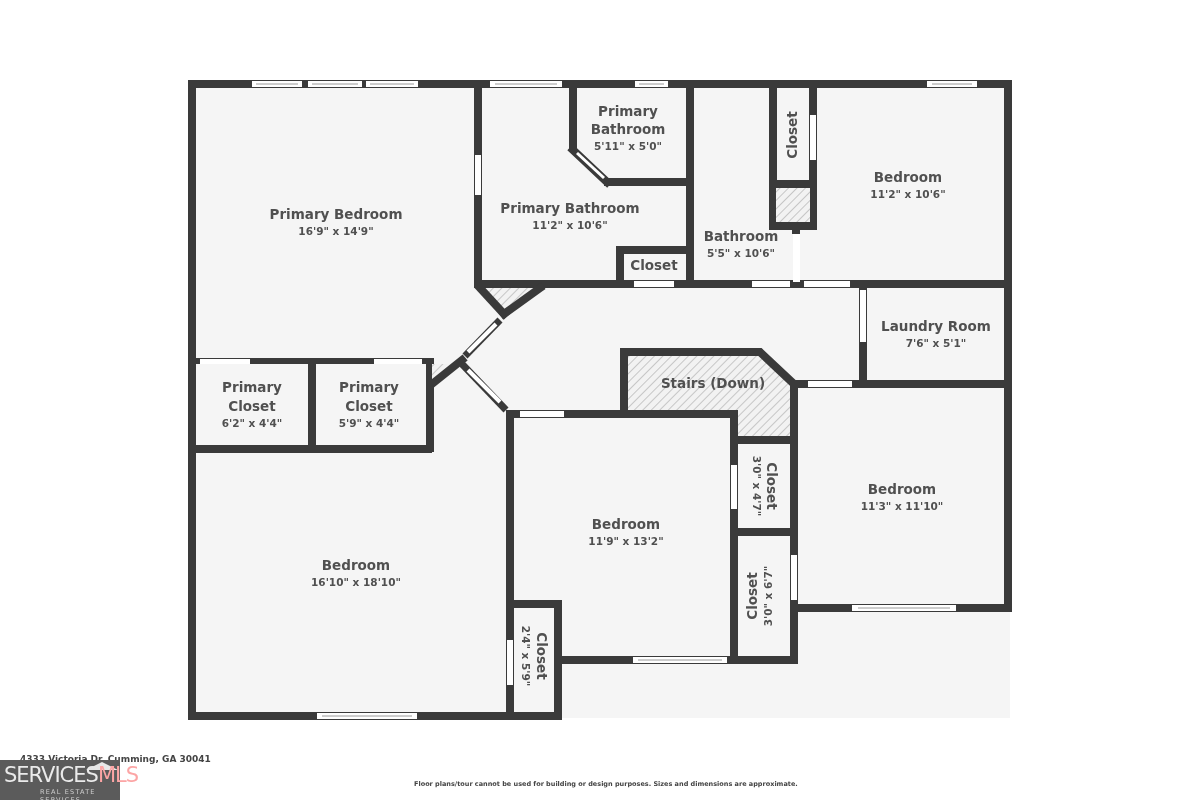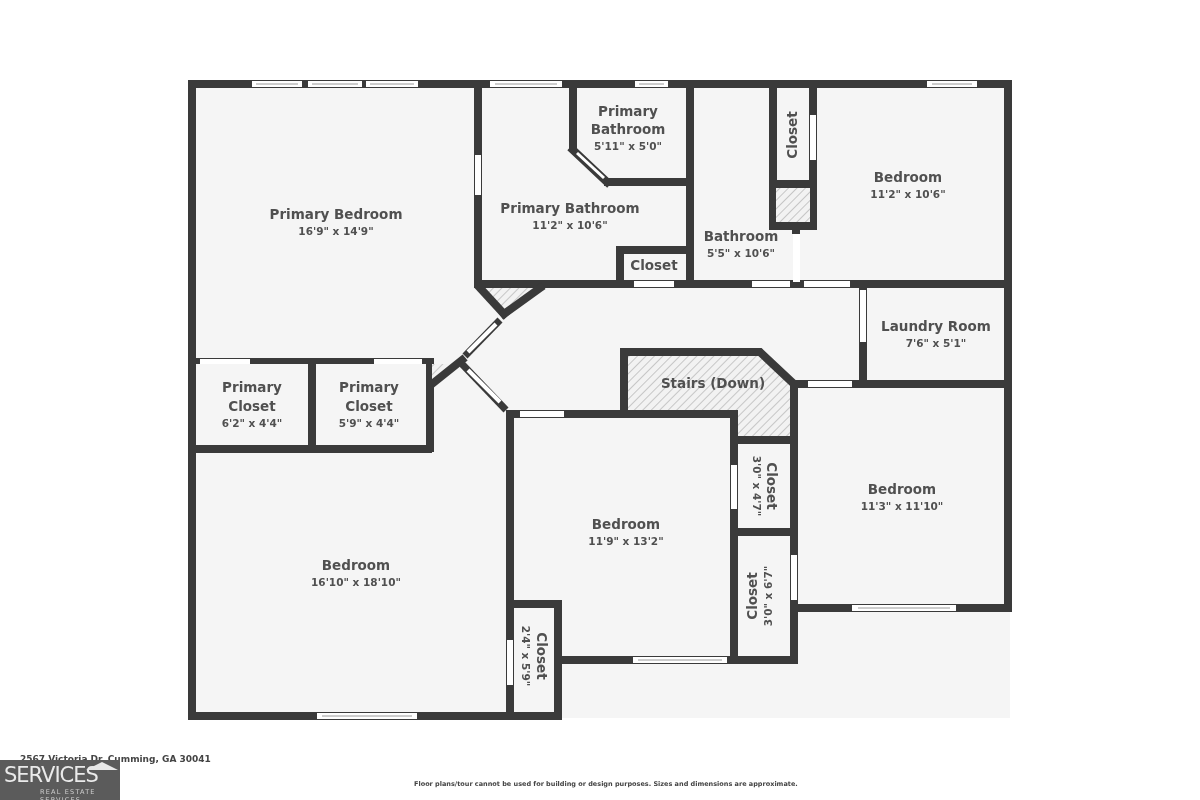--- a/index.html
+++ b/index.html
@@ -9,21 +9,21 @@
   .wall { fill:#3a3a3a; }
   .opening { fill:#ffffff; }
   .win-line { stroke:#9a9a9a; stroke-width:1; fill:none; }
   .wall-line { stroke:#3a3a3a; stroke-width:8; stroke-linecap:square; fill:none; }
   .hatch { fill:url(#hatch); }
   .rname { font-family:"DejaVu Sans", sans-serif; font-weight:bold; font-size:13.5px; fill:#505050; text-anchor:middle; }
   .rdim  { font-family:"DejaVu Sans", sans-serif; font-weight:bold; font-size:10.5px; fill:#505050; text-anchor:middle; }
   .address { position:absolute; left:20px; top:754px; font-size:9px; font-weight:bold; color:#444; font-family:"DejaVu Sans", sans-serif; }
   .logo { position:absolute; left:0; top:760px; width:120px; height:40px; background:#5b5b5b; color:#eaeaea; }
   .logo .big { position:absolute; left:4px; top:3px; font-family:"DejaVu Sans", sans-serif; font-size:21px; letter-spacing:-1px; }
-  .logo .big .mls { color:#ffffff;margin-left:48px; }
+  .logo .big .mls { color:#fca5a5; }
   .logo .small { position:absolute; left:24px; top:28px; font-size:6.5px; letter-spacing:1.2px; color:#cfcfcf;padding-left:16px; }
   .logo .roof { position:absolute; left:86px; top:2px; width:0; height:0; border-left:16px solid transparent; border-right:16px solid transparent; border-bottom:8px solid #e8e8e8; }
   .disclaimer { position:absolute; left:414px; top:780px; font-size:6.5px; font-weight:bold; color:#444; font-family:"DejaVu Sans", sans-serif; }
 </style>
 </head>
 <body>
 
 <svg id="plan" viewBox="0 0 1200 800" xmlns="http://www.w3.org/2000/svg">
   <defs>
     <pattern id="hatch" patternUnits="userSpaceOnUse" width="6" height="6" patternTransform="rotate(45)">
@@ -192,21 +192,21 @@
     <text class="rdim" x="0" y="0" transform="translate(753,486) rotate(90)">3'0" x 4'7"</text>
 
     <text class="rname" x="0" y="0" transform="translate(757,596) rotate(-90)">Closet</text>
     <text class="rdim" x="0" y="0" transform="translate(772,596) rotate(-90)">3'0" x 6'7"</text>
 
     <text class="rname" x="902" y="494">Bedroom</text>
     <text class="rdim" x="902" y="510">11'3" x 11'10"</text>
   </g>
 </svg>
 
-<div class="address">2567 Victoria Dr, Cumming, GA 30041</div>
+<div class="address">4333 Victoria Dr, Cumming, GA 30041</div>
 
 <div class="logo">
   <div class="roof"></div>
   <div class="big"><span>SERVICES</span><span class="mls">MLS</span></div>
   <div class="small">REAL ESTATE SERVICES</div>
 </div>
 
 <div class="disclaimer">Floor plans/tour cannot be used for building or design purposes. Sizes and dimensions are approximate.</div>
 
 </body></html>

